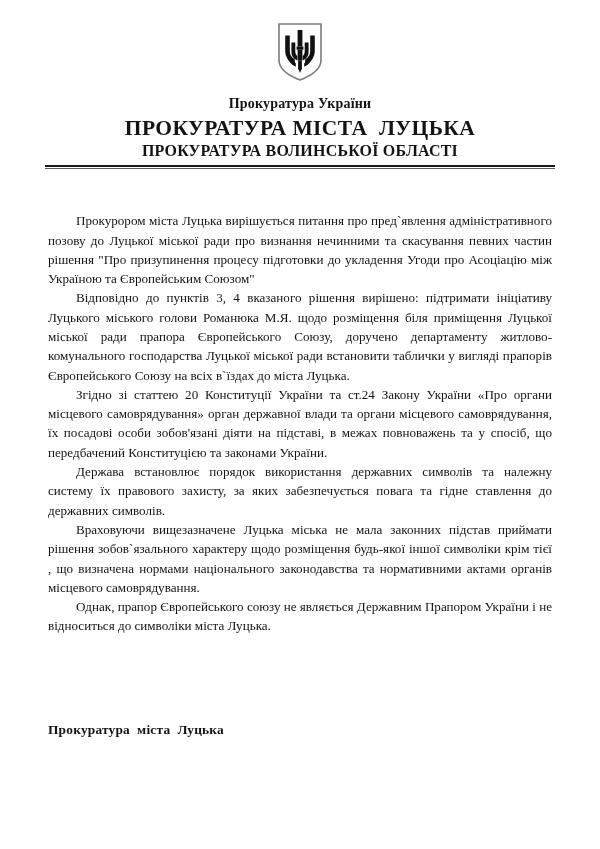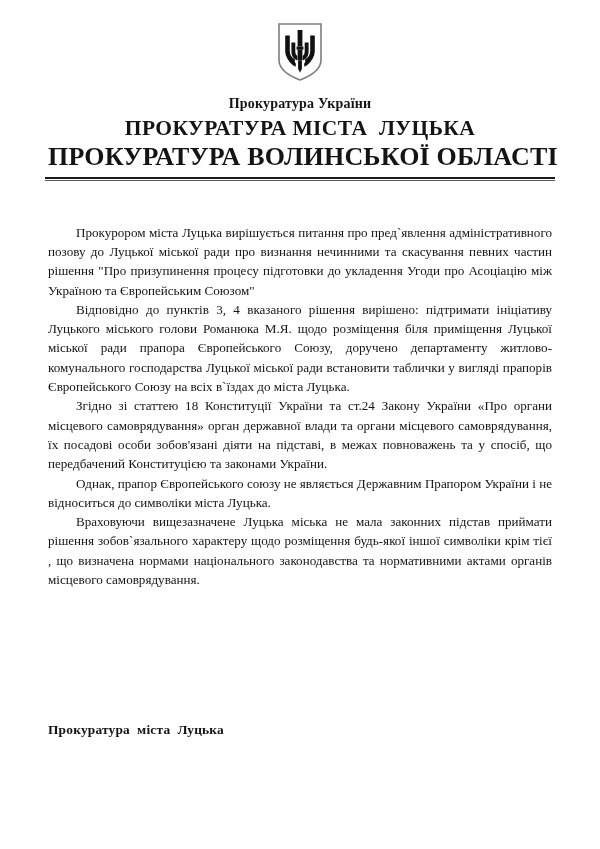--- a/index.html
+++ b/index.html
@@ -49,21 +49,21 @@
     font-weight: bold;
     font-size: 21.5px;
     letter-spacing: .4px;
     margin: 0 0 1px 0;
     line-height: 1.15;
     white-space: pre;
   }
 
   .title-line-2 {
     font-weight: bold;
-    font-size: 26px;
+    font-size: 16px;
     letter-spacing: .2px;
     margin: 0 0 5px 0;
     line-height: 1.15;
     white-space: pre;
   }
 
   .address-line {
     font-size: 11.2px;
     letter-spacing: .05px;
     margin: 0 0 3px 0;
@@ -154,22 +154,23 @@
     <div class="divider">
       <div class="rule-thick"></div>
       <div class="rule-gap"></div>
       <div class="rule-thin"></div>
     </div>
   </div>
 
   <div class="body-text">
     <p class="para">Прокурором міста Луцька вирішується питання про пред`явлення адміністративного позову  до Луцької міської ради  про визнання нечинними та скасування певних частин рішення "Про призупинення процесу підготовки до укладення Угоди про Асоціацію між Україною та Європейським Союзом"</p>
     <p class="para">Відповідно до пунктів 3, 4 вказаного рішення вирішено: підтримати ініціативу Луцького міського голови Романюка М.Я. щодо розміщення біля приміщення Луцької міської ради прапора Європейського Союзу, доручено департаменту житлово-комунального господарства Луцької міської ради встановити таблички у вигляді прапорів Європейського Союзу на всіх в`їздах до міста Луцька.</p>
-    <p class="para">Згідно зі статтею 18 Конституції України та ст.24 Закону України «Про органи місцевого самоврядування» орган державної влади та органи місцевого самоврядування, їх посадові особи зобов'язані діяти на підставі, в межах повноважень та у спосіб, що передбачений Конституцією та законами України.</p>
+    <p class="para">Згідно зі статтею 20 Конституції України та ст.24 Закону України «Про органи місцевого самоврядування» орган державної влади та органи місцевого самоврядування, їх посадові особи зобов'язані діяти на підставі, в межах повноважень та у спосіб, що передбачений Конституцією та законами України.</p>
+    <p class="para">Держава встановлює порядок використання державних символів та належну систему їх правового захисту, за яких забезпечується повага та гідне ставлення до державних символів.</p>
+    <p class="para">Враховуючи вищезазначене Луцька міська не мала законних підстав приймати рішення зобов`язального характеру щодо розміщення будь-якої іншої символіки крім тієї , що визначена нормами національного законодавства та нормативними актами органів місцевого самоврядування.</p>
     <p class="para">Однак, прапор Європейського союзу не являється Державним Прапором України і не відноситься до символіки міста Луцька.</p>
-    <p class="para">Враховуючи вищезазначене Луцька міська не мала законних підстав приймати рішення зобов`язального характеру щодо розміщення будь-якої іншої символіки крім тієї , що визначена нормами національного законодавства та нормативними актами органів місцевого самоврядування.</p>
   </div>
 
   <div class="signature">
     <div class="signature-name">Прокуратура  міста  Луцька</div>
   </div>
 
 </div>
 
 </body></html>

